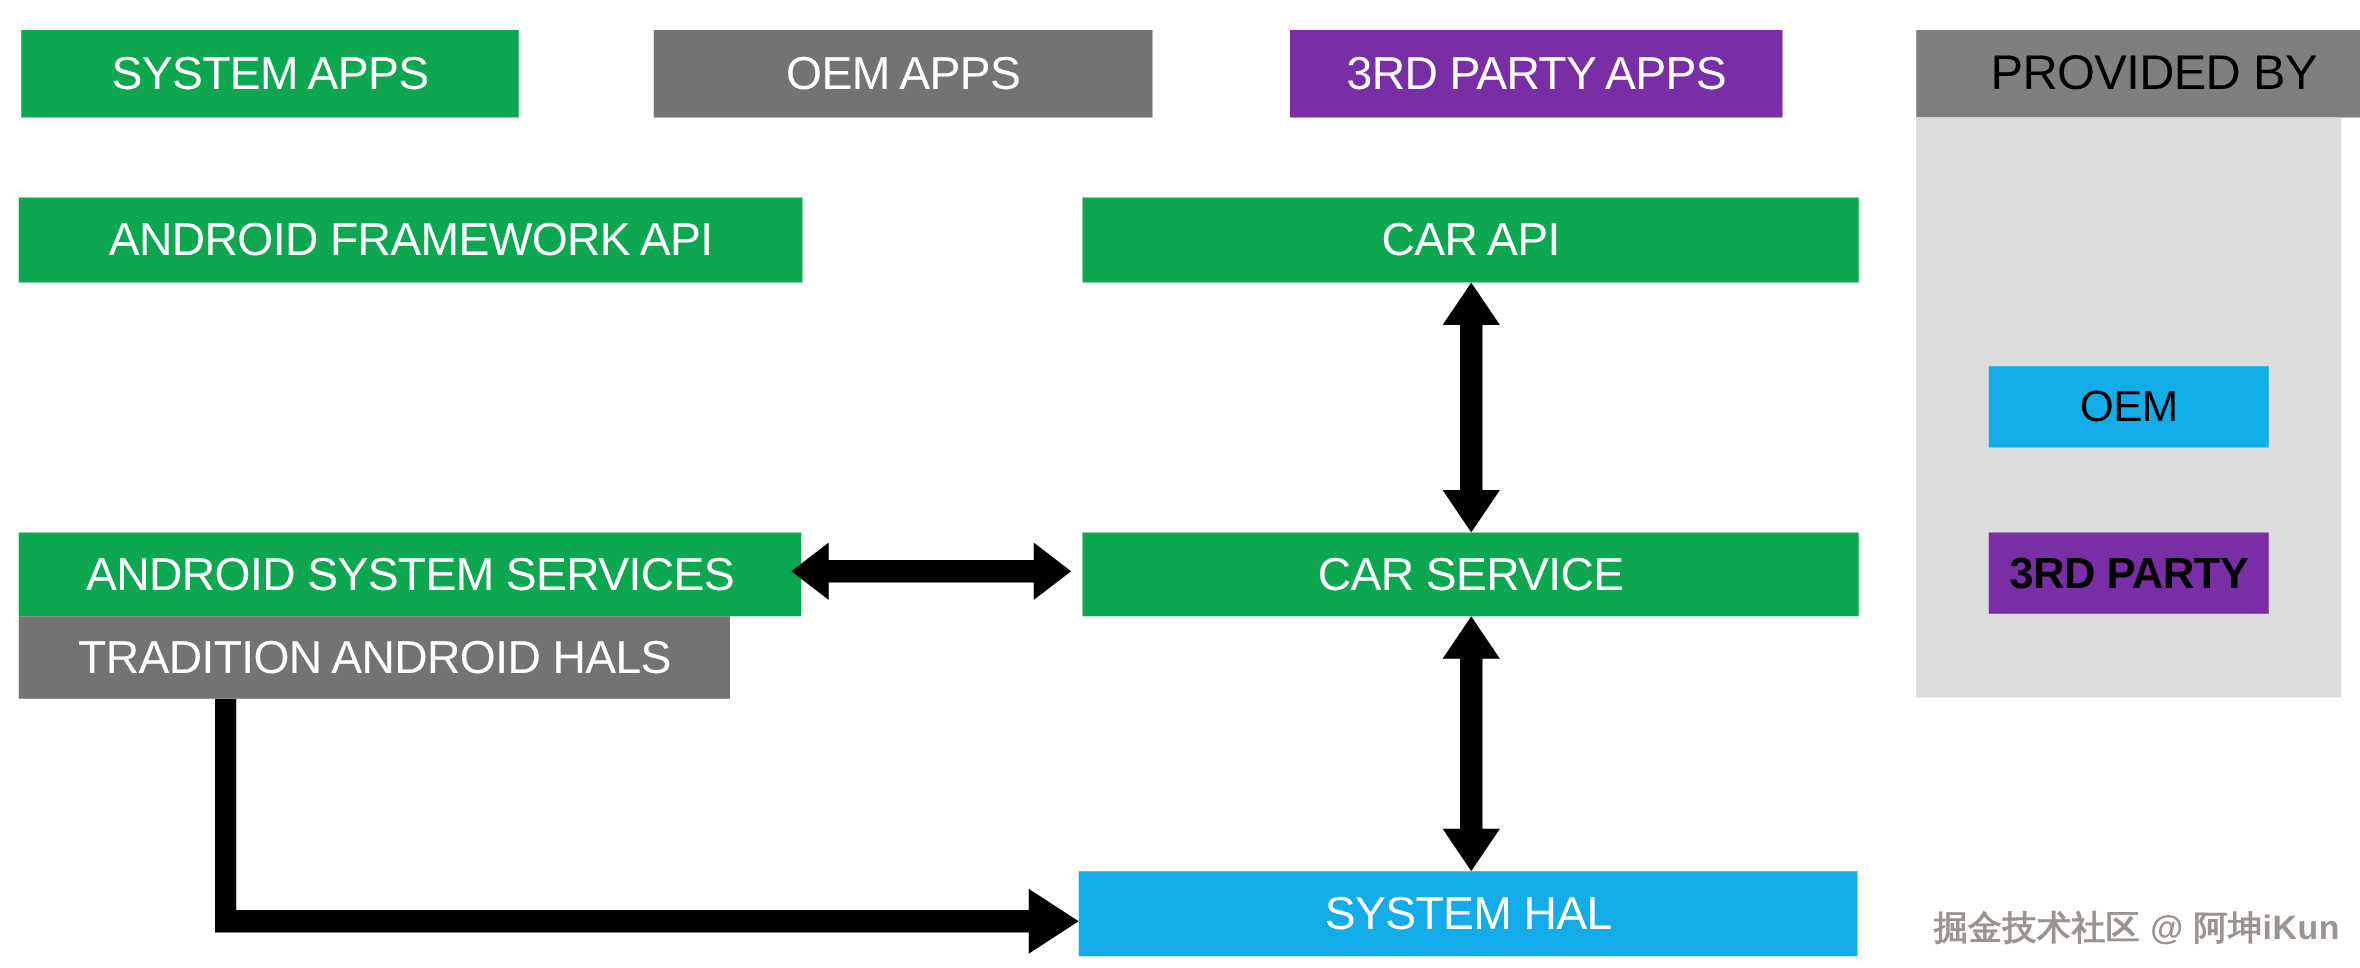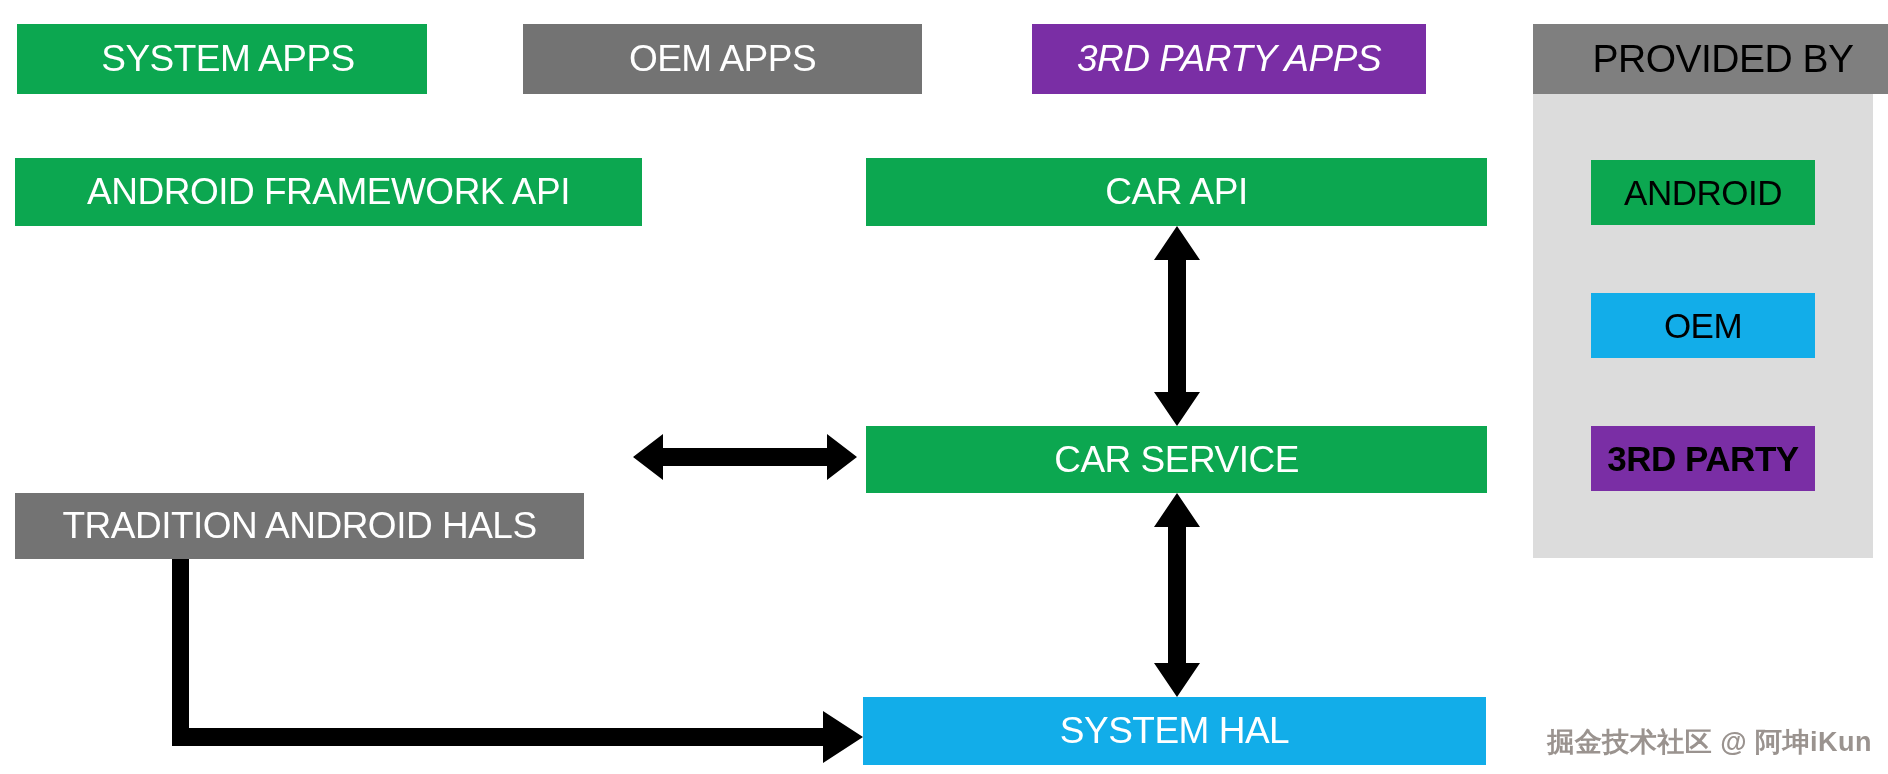--- a/index.html
+++ b/index.html
@@ -10,21 +10,21 @@
   }
   .canvas{position:absolute;inset:0;}
 
   
   .node{
     position:absolute;display:flex;align-items:center;justify-content:center;
     color:#ffffff;font-size:37px;letter-spacing:-0.5px;white-space:nowrap;
   }
   #n-system-apps             {left:17px;  top:24px;  width:398px; height:70px;}
   #n-oem-apps                {left:523px; top:24px;  width:399px; height:70px;}
-  #n-3rd-party-apps          {left:1032px;top:24px;  width:394px; height:70px;font-style:italic;}
+  #n-3rd-party-apps          {left:1032px;top:24px;  width:394px; height:70px;}
   #n-android-framework-api   {left:15px;  top:158px; width:627px; height:68px;}
   #n-car-api                 {left:866px; top:158px; width:621px; height:68px;}
   #n-android-system-services {left:15px;  top:426px; width:626px; height:67px;}
   #n-car-service             {left:866px; top:426px; width:621px; height:67px;}
   #n-tradition-android-hals  {left:15px;  top:493px; width:569px; height:66px;}
   #n-vehicle-hal             {left:863px; top:697px; width:623px; height:68px;}
 
   
   #legend-header{
     position:absolute;left:1533px;top:24px;width:380px;height:70px;
@@ -52,41 +52,41 @@
     font-size:27px;font-weight:bold;color:#9a938f;
     text-shadow:2px 2px 0 #ffffff,1px 1px 0 #ffffff;
     white-space:nowrap;letter-spacing:0.5px;
   }
 </style>
 </head>
 <body>
 
 <div class="canvas">
 
-  <div class="node" id="n-system-apps" style="background-color: rgb(12, 167, 80); padding-left: 12px;">SYSTEM APPS</div>
+  <div class="node" id="n-system-apps" style="background-color: rgb(12, 167, 80);">SYSTEM APPS</div>
 
   <div class="node" id="n-oem-apps" style="background-color: #737373;">OEM APPS</div>
 
   <div class="node" id="n-3rd-party-apps" style="background-color: rgb(122, 46, 165);">3RD PARTY APPS</div>
 
   <div class="node" id="n-android-framework-api" style="background-color: rgb(12, 167, 80);">ANDROID FRAMEWORK API</div>
 
   <div class="node" id="n-car-api" style="background-color: rgb(12, 167, 80);">CAR API</div>
 
+  <div class="node" id="n-android-system-services" style="background-color: rgb(12, 167, 80);">ANDROID SYSTEM SERVICES</div>
 
   <div class="node" id="n-car-service" style="background-color: rgb(12, 167, 80);">CAR SERVICE</div>
 
   <div class="node" id="n-tradition-android-hals" style="background-color: #737373;">TRADITION ANDROID HALS</div>
 
   <div class="node" id="n-vehicle-hal" style="background-color: rgb(18, 173, 233);">SYSTEM HAL</div>
 
   <div id="legend-header" style="background-color: rgb(127, 127, 127);">PROVIDED BY</div>
 
   <div id="legend-panel" style="background-color: rgb(220, 220, 220);">
-    <div class="legend-item" id="legend-item-android" style="background-color: rgb(12, 167, 80);">ANDROID</div>
     <div class="legend-item" id="legend-item-oem" style="background-color: rgb(18, 173, 233);">OEM</div>
     <div class="legend-item" id="legend-item-3rd" style="background-color: rgb(122, 46, 165);">3RD PARTY</div>
   </div>
 
   <svg class="arrow" style="left: 1145px; top: 226px; fill: rgb(0, 0, 0);" width="64" height="200" viewBox="0 0 64 200">
     <polygon points="32,0 55,34 41,34 41,166 55,166 32,200 9,166 23,166 23,34 9,34"></polygon>
   </svg>
 
   <svg class="arrow" style="left: 633px; top: 434px; fill: rgb(0, 0, 0);" width="224" height="46" viewBox="0 0 224 46">
     <polygon points="0,23 30,0 30,14 194,14 194,0 224,23 194,46 194,32 30,32 30,46"></polygon>

